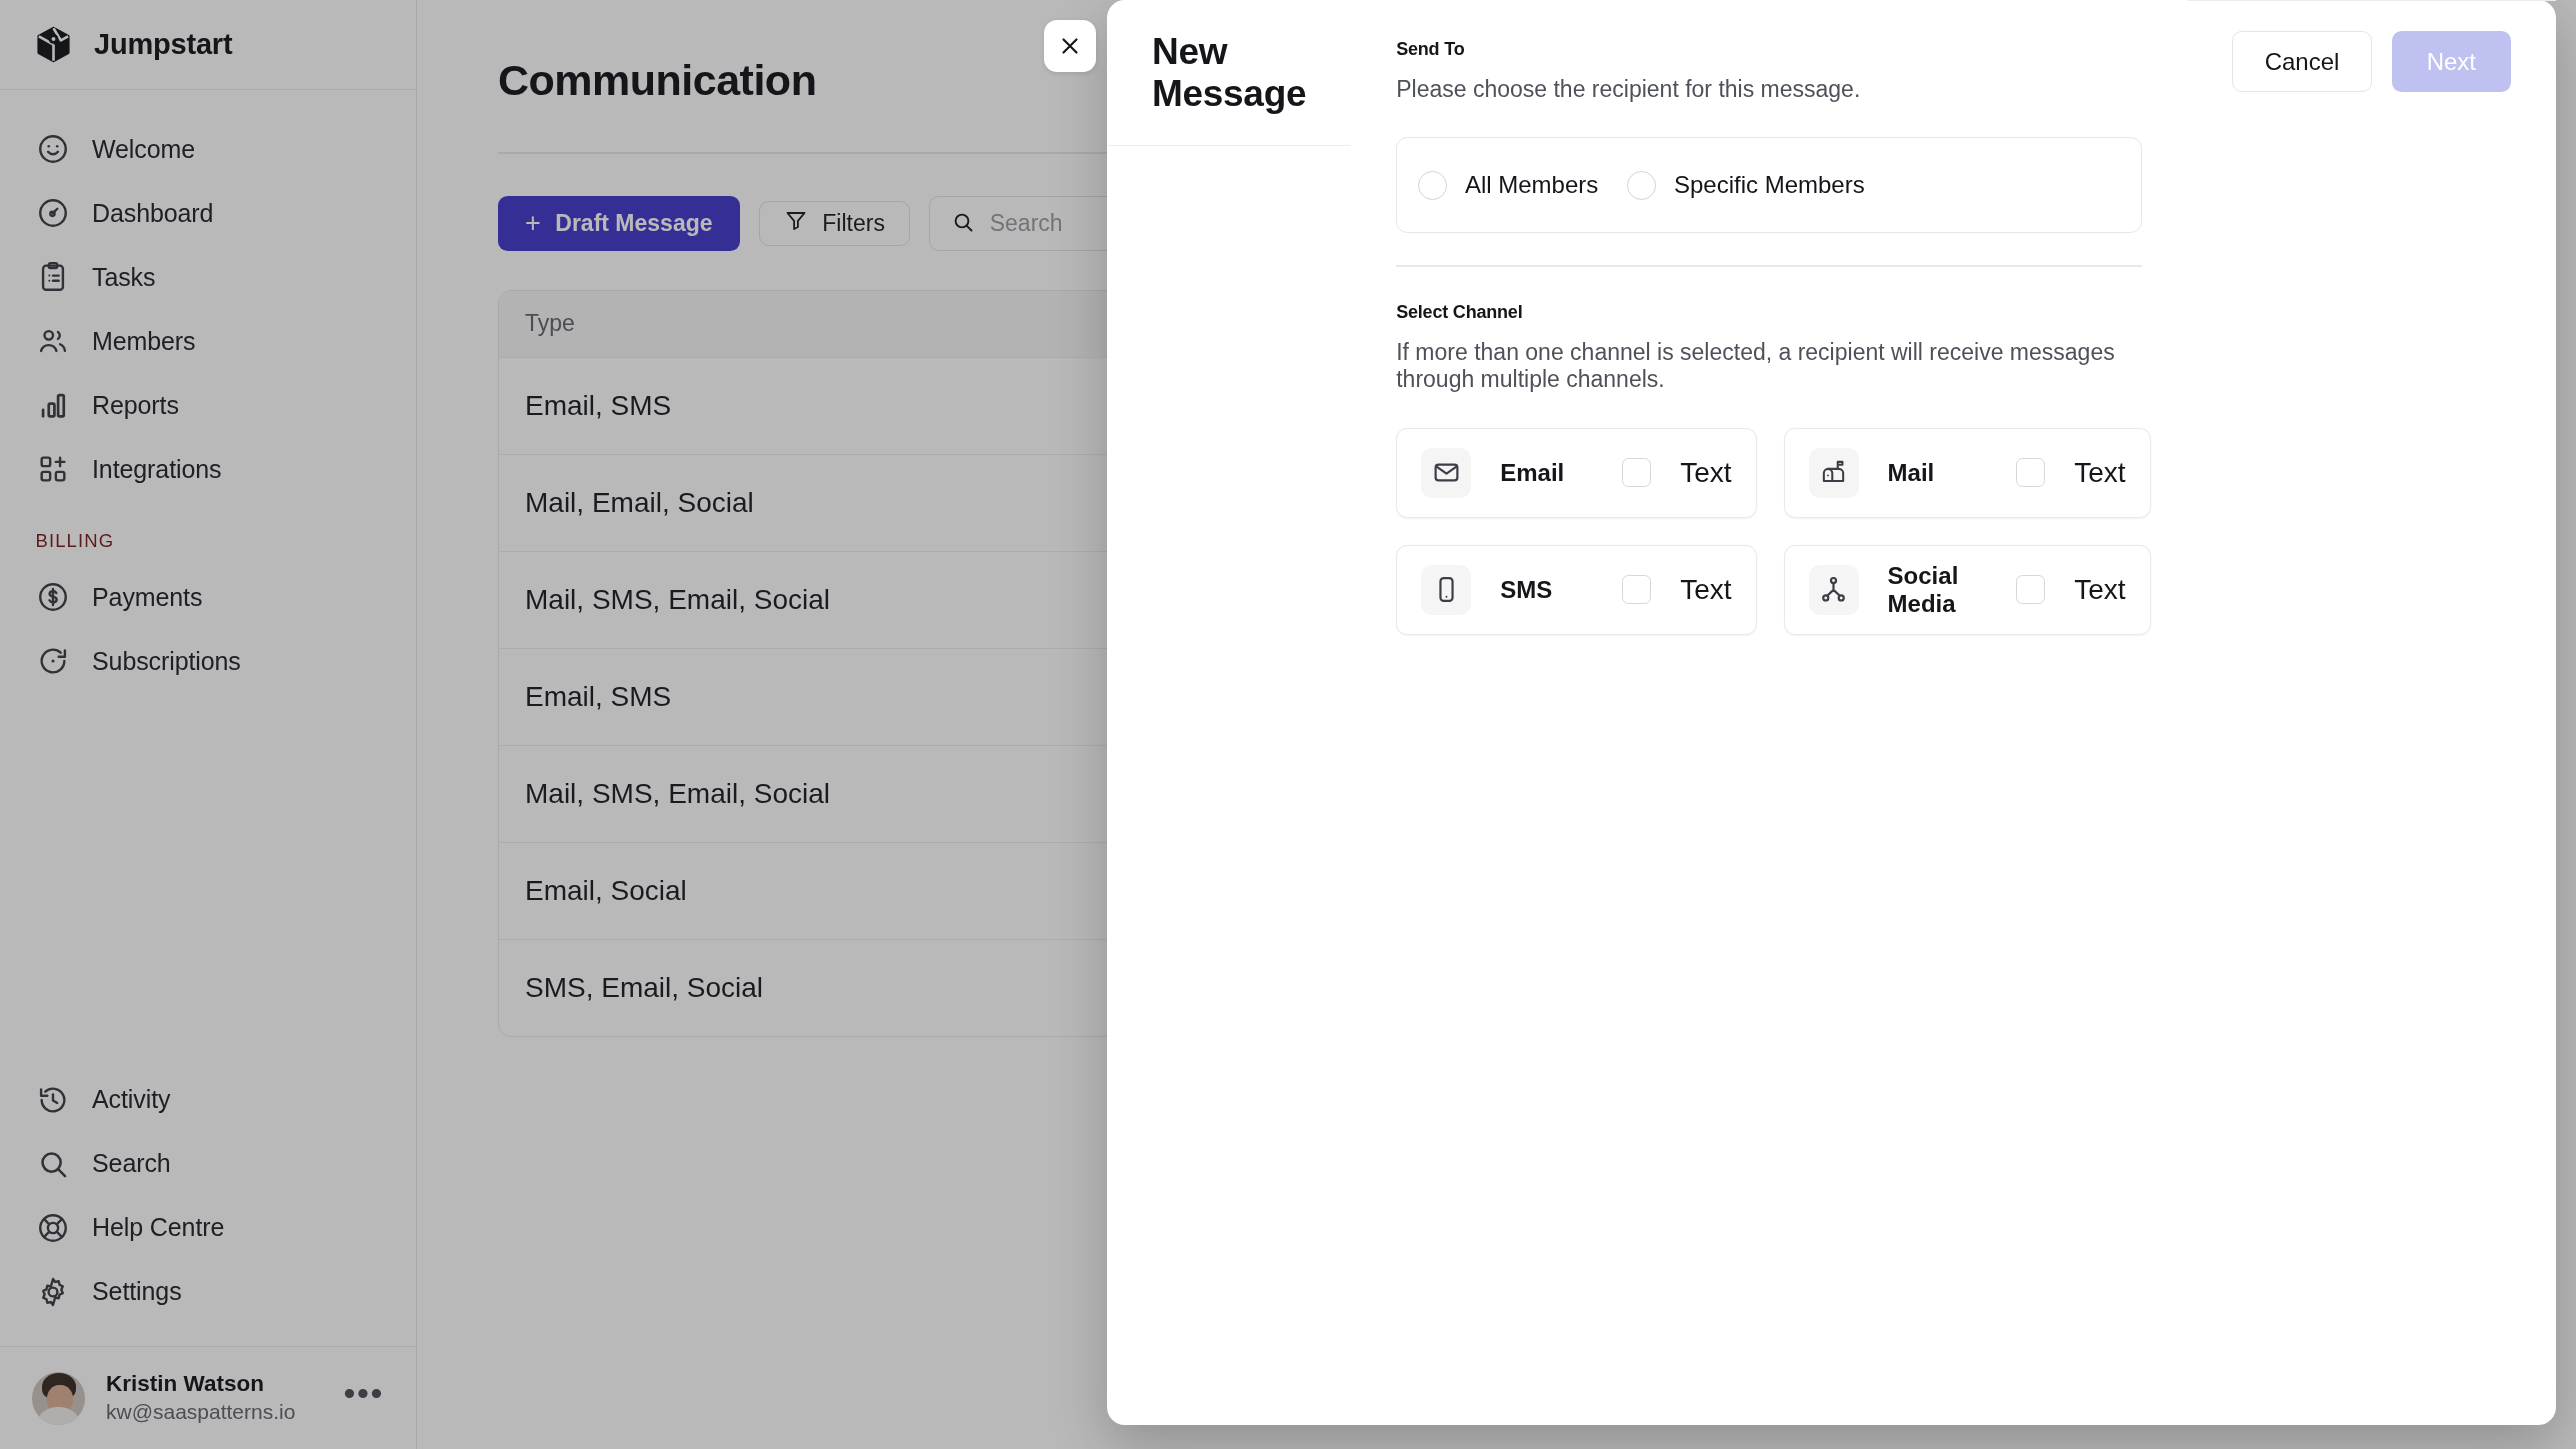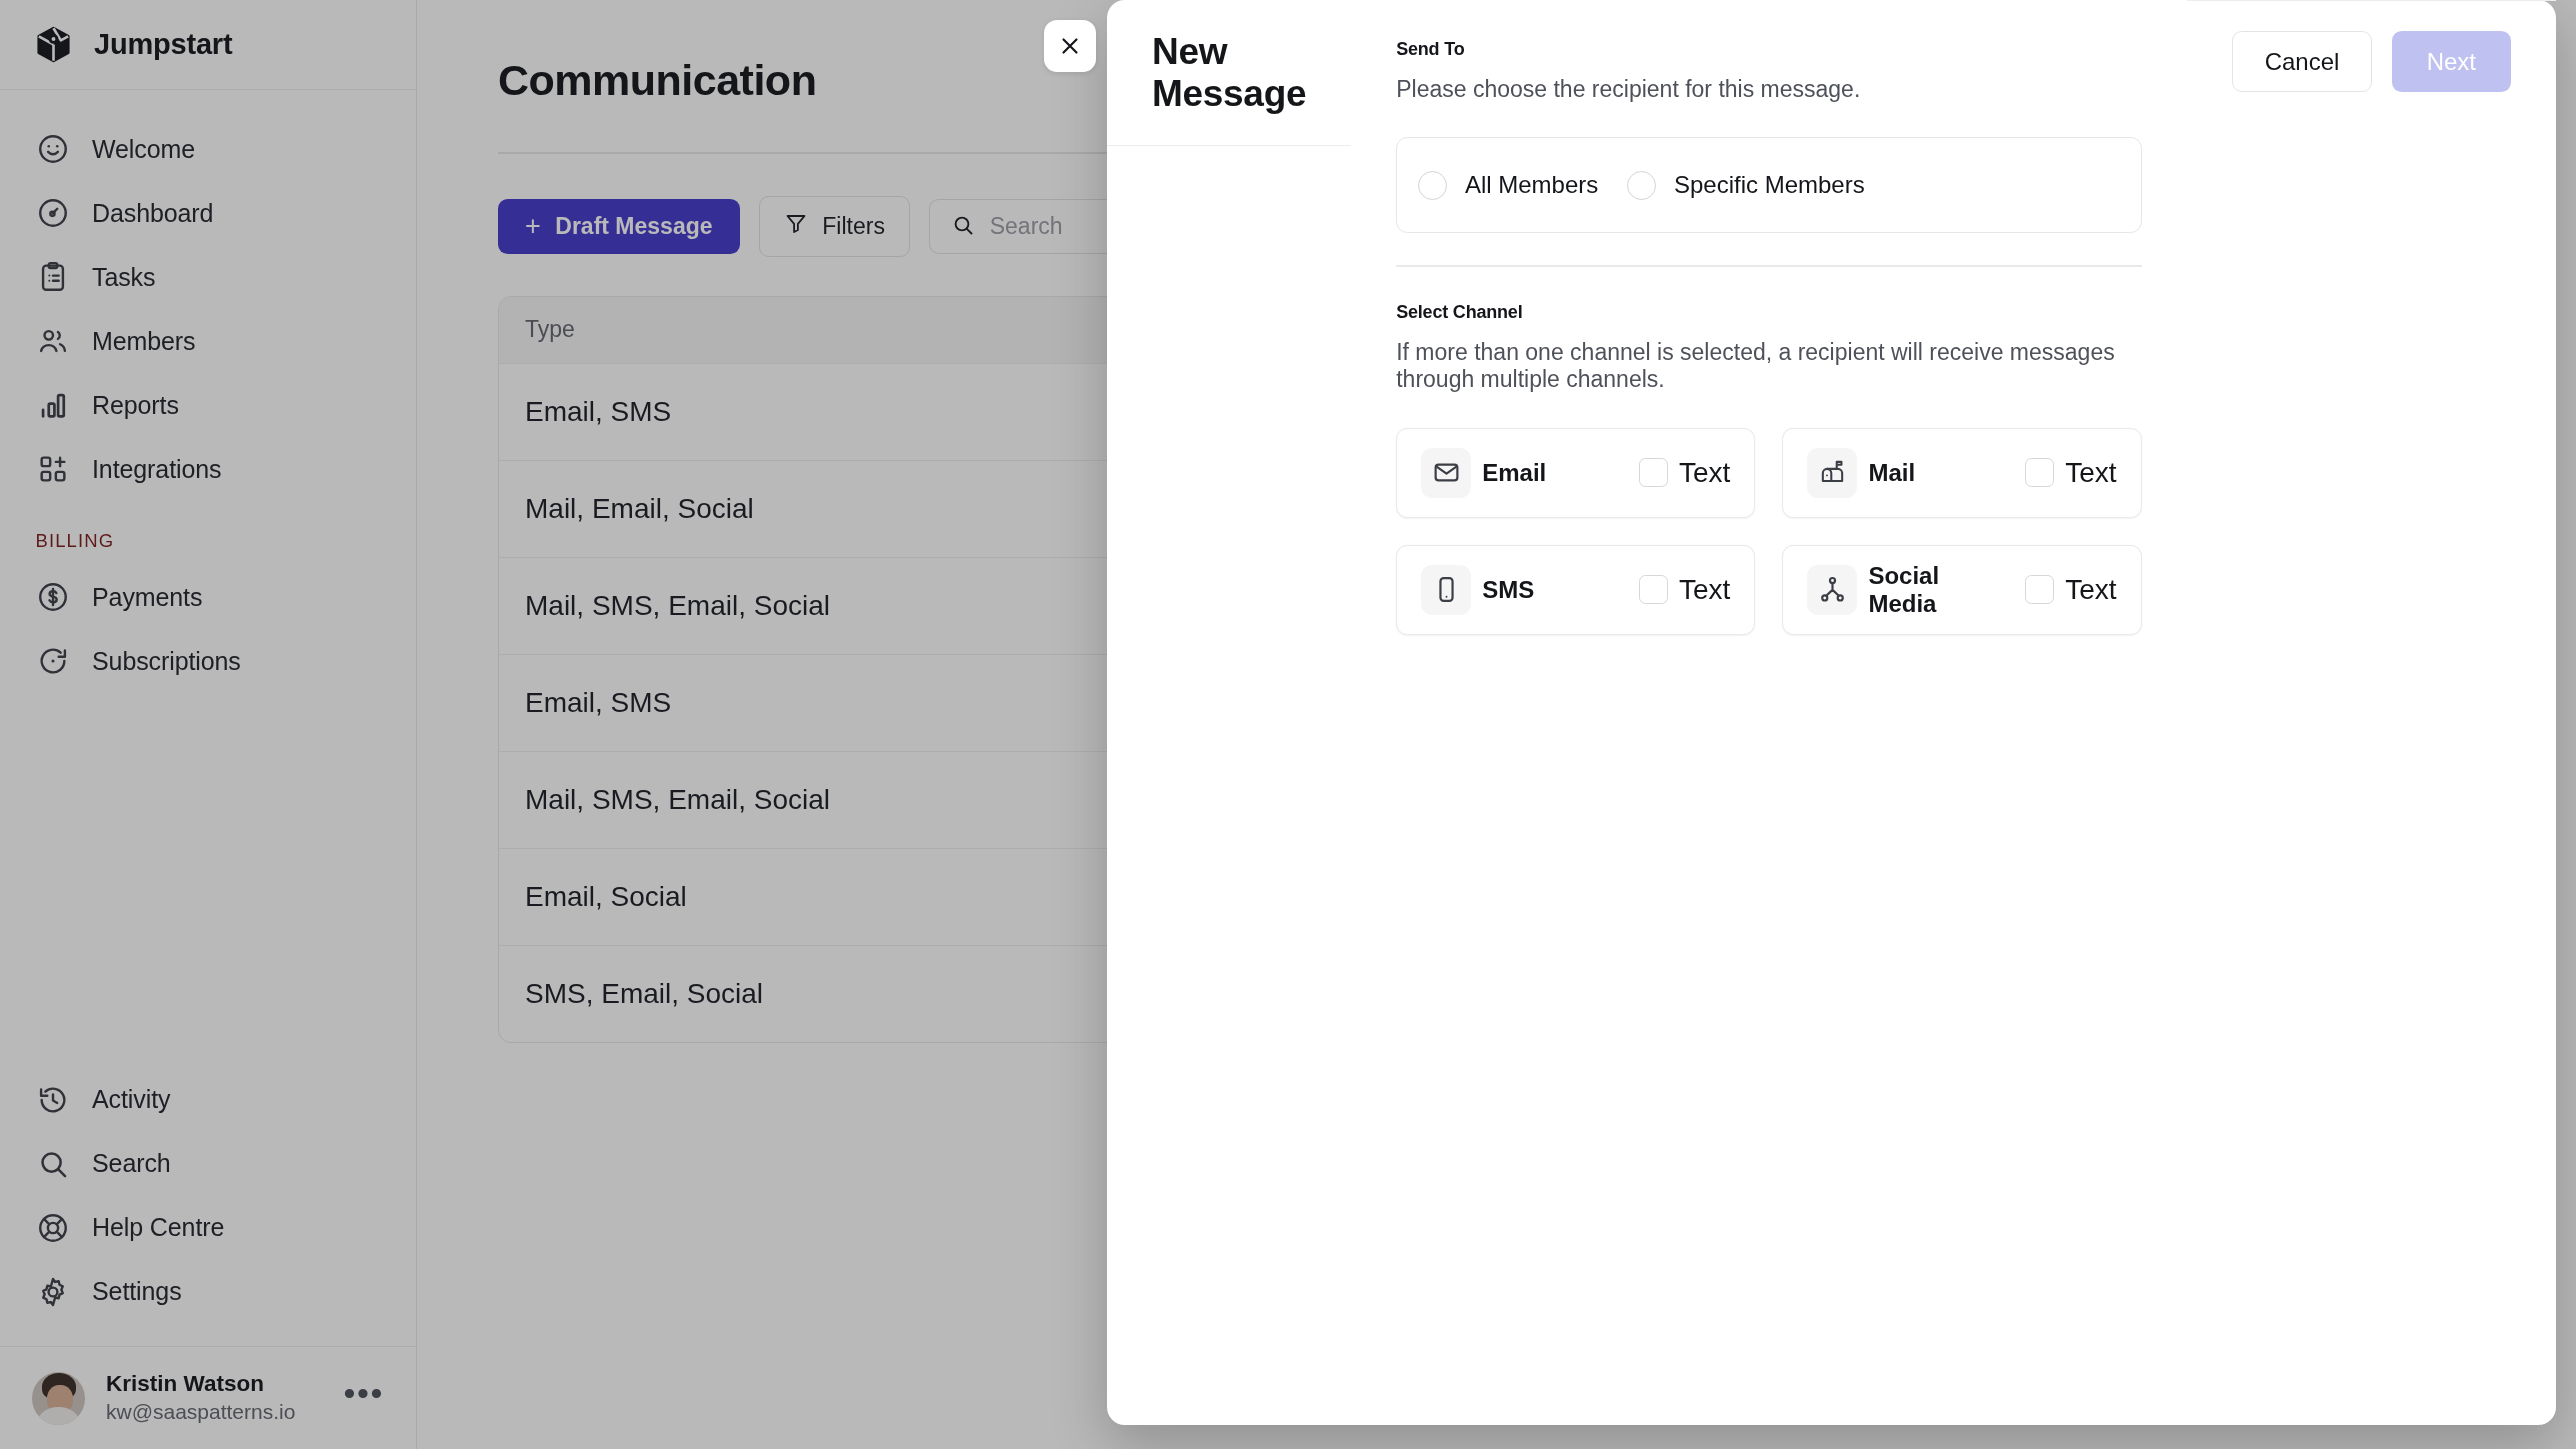--- a/index.html
+++ b/index.html
@@ -69,21 +69,21 @@
 
   .toolbar { display: flex; align-items: center; gap: 19.3px; margin-top: 42px; }
   .btn-primary {
     height: 55px; padding: 0 27px; border: none; border-radius: 9.7px;
     background: #4338ca; color: #ffffff;
     font-size: 23px; font-weight: 700; font-family: inherit;
     display: inline-flex; align-items: center; gap: 14.5px; cursor: pointer;
   }
   .btn-primary .plus { font-size: 27px; font-weight: 400; line-height: 1; }
   .btn-ghost {
-    height: 61px; padding: 0 24px; border: 1.6px solid #e2e2e5; border-radius: 9.7px;
+    height: 45px; padding: 0 24px; border: 1.6px solid #e2e2e5; border-radius: 9.7px;
     background: #ffffff; color: #1b1e23;
     font-size: 23px; font-family: inherit;
     display: inline-flex; align-items: center; gap: 14.5px; cursor: pointer; text-align: right;
   }
   .search-box {
     height: 55px; width: 580px; border: 1.6px solid #e2e2e5; border-radius: 9.7px;
     background: #ffffff; display: flex; align-items: center; gap: 14.5px; padding: 0 21px;
   }
   .search-box input {
     border: none; outline: none; background: transparent;
@@ -146,21 +146,21 @@
   .radio-label { font-size: 24px; color: #14161a; }
 
   .section-divider { margin: 32px 0 0 0; height: 1.6px; background: #e9e9eb; }
 
   .channel-grid {
     margin-top: 35px;
     display: grid; grid-template-columns: 1fr 1fr; gap: 27px;
   }
   .channel-card {
     height: 90px; border: 1.6px solid #e9e9ec; border-radius: 11.3px;
-    display: flex; align-items: center; padding: 0 24px; gap: 11px;
+    display: flex; align-items: center; padding: 0 24px; gap: 29px;
     background: #fff; cursor: pointer;
     box-shadow: 0 0.8px 1.6px rgba(16,18,22,0.05);
   }
   .channel-ico {
     width: 50px; height: 50px; border-radius: 11.3px; flex: 0 0 50px;
     background: #f5f5f6; display: flex; align-items: center; justify-content: center;
   }
   .channel-ico svg { width: 29px; height: 29px; display: block; }
   .channel-name { font-size: 24px; font-weight: 700; color: #14161a; }
   .channel-spacer { flex: 1 1 auto; }

